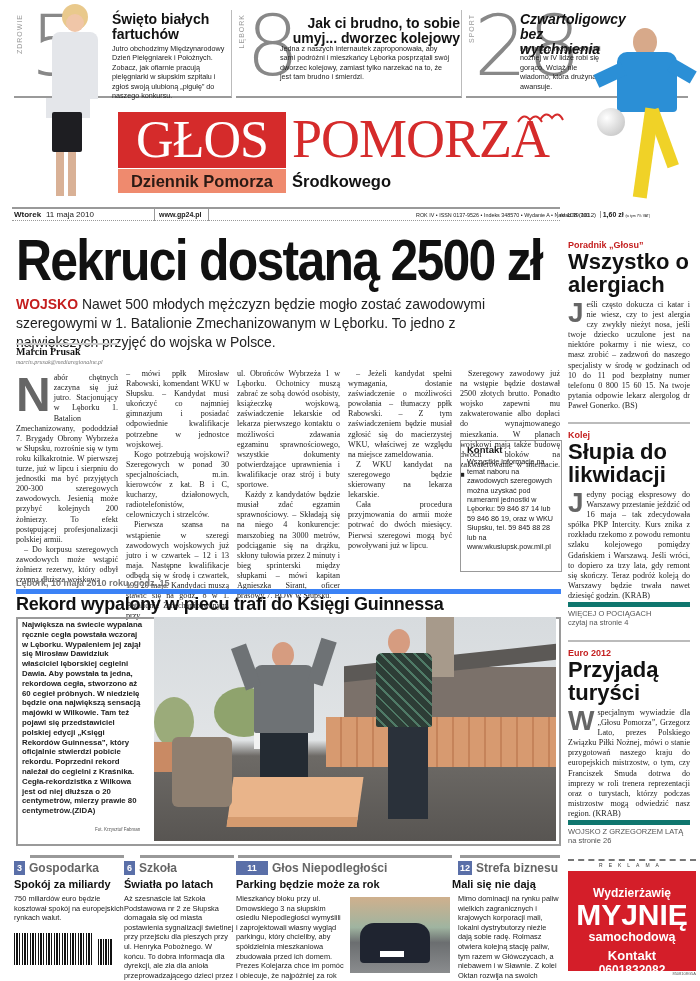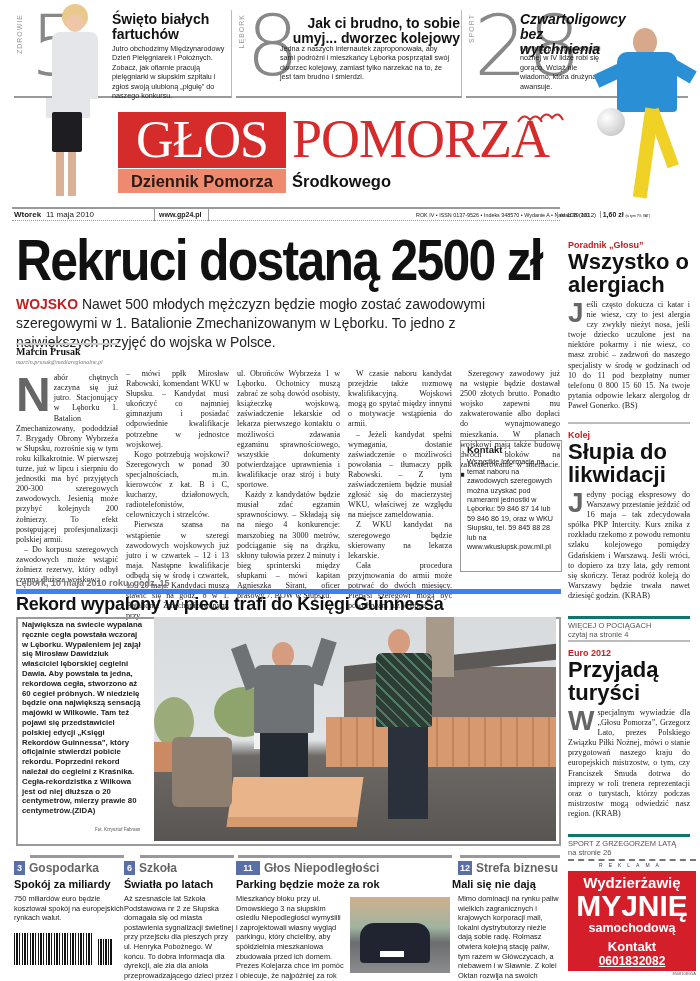--- a/index.html
+++ b/index.html
@@ -26,21 +26,21 @@
 .col{font-family:"Liberation Serif",serif;font-size:8.1px;line-height:10.1px;text-align:justify;color:#222}
 .col p{text-indent:8px}
 .dropcap{float:left;font-family:"Liberation Sans",sans-serif;font-weight:bold;color:#666;font-size:48px;line-height:40px;margin:2px 3px 0 0}
 .byline{font-size:10px;font-weight:bold;color:#111;border-top:2px solid #ccc;padding-top:2px}
 .email{font-size:6px;color:#777;font-style:italic;margin-bottom:6px}
 
 .side{left:568px;width:122px}
 .side .sec{color:#c41e1e;font-size:9px;font-weight:bold}
 .side h2{font-size:22px;line-height:23px;font-weight:bold;color:#111;margin-bottom:4px}
 .side .txt{font-family:"Liberation Serif",serif;font-size:8.1px;line-height:10.1px;text-align:justify;color:#222}
-.side .more1{border-top:3px solid #0f766e;font-size:7.5px;color:#555;margin-top:15px;padding-top:2px}
+.side .more1{border-top:5px solid #0f766e;font-size:7.5px;color:#555;margin-top:1px;padding-top:2px}
 .side .more2{font-size:7.5px;color:#555}
 .side .rule{border-top:2px solid #bbb;margin-bottom:6px}
 .kontakt{left:380px;top:440px;width:182px;height:132px;border:1px solid #999;padding:4px 6px;font-size:7.2px;line-height:9.4px}
 .kontakt b{display:block;font-size:9.5px;margin-bottom:3px}
 
 .feature-top{left:16px;top:578px;width:545px;font-size:9px;font-weight:bold;color:#777;border-bottom:5px solid #3b82f6;padding-bottom:1px}
 .feature-title{left:16px;top:594px;font-size:18px;font-weight:bold;color:#111;letter-spacing:-0.3px}
 .feature-box{left:16px;top:617px;width:545px;height:229px;border:2px solid #9a9a9a}
 .feature-text{left:22px;top:620px;width:122px;font-size:7.8px;line-height:9.8px;font-weight:bold;color:#222}
 .photo{left:154px;top:617px;width:402px;height:224px;background:linear-gradient(#d7dbde 0%,#e1e4e6 55%,#6d6a66 62%,#585552 100%);overflow:hidden}
@@ -137,21 +137,20 @@
 <div class="abs col" style="left:126px;top:369px;width:103px;">
   <div>– mówi ppłk Mirosław Rabowski, komendant WKU w Słupsku. – Kandydat musi ukończyć co najmniej gimnazjum i posiadać odpowiednie kwalifikacje potrzebne w jednostce wojskowej.</div>
   <p>Kogo potrzebują wojskowi? Szeregowych w ponad 30 specjalnościach, m.in. kierowców z kat. B i C, kucharzy, działonowych, radiotelefonistów, celowniczych i strzelców.</p>
   <p>Pierwsza szansa na wstąpienie w szeregi zawodowych wojskowych już jutro i w czwartek – 12 i 13 maja. Następne kwalifikacje odbędą się w środę i czwartek, 19 i 20 maja. Kandydaci muszą stawić się na godz. 8 w 1. Batalionie Zmechanizowanym, przy</p>
 </div>
 <div class="abs col" style="left:237px;top:369px;width:103px;">
   <div>ul. Obrońców Wybrzeża 1 w Lęborku. Ochotnicy muszą zabrać ze sobą dowód osobisty, książeczkę wojskową, zaświadczenie lekarskie od lekarza pierwszego kontaktu o możliwości zdawania egzaminu sprawnościowego, wszystkie dokumenty potwierdzające uprawnienia i kwalifikacje oraz strój i buty sportowe.</div>
   <p>Każdy z kandydatów będzie musiał zdać egzamin sprawnościowy. – Składają się na niego 4 konkurencje: marszobieg na 3000 metrów, podciąganie się na drążku, skłony tułowia przez 2 minuty i bieg sprinterski między słupkami – mówi kapitan Agnieszka Sirant, oficer prasowy 7. BOW w Słupsku.</p>
 </div>
 <div class="abs col" style="left:348px;top:369px;width:104px;">
-  <p>W czasie naboru kandydat przejdzie także rozmowę kwalifikacyjną. Wojskowi mogą go spytać między innymi o motywacje wstąpienia do armii.</p>
   <p>– Jeżeli kandydat spełni wymagania, dostanie zaświadczenie o możliwości powołania – tłumaczy ppłk Rabowski. – Z tym zaświadczeniem będzie musiał zgłosić się do macierzystej WKU, właściwej ze względu na miejsce zameldowania.</p>
   <p>Z WKU kandydat na szeregowego będzie skierowany na lekarza lekarskie.</p>
   <p>Cała procedura przyjmowania do armii może potrwać do dwóch miesięcy. Pierwsi szeregowi mogą być powoływani już w lipcu.</p>
 </div>
 <div class="abs col" style="left:460px;top:369px;width:100px;">
   <p>Szeregowy zawodowy już na wstępie będzie dostawał 2500 złotych brutto. Ponadto wojsko zapewni mu zakwaterowanie albo dopłaci do wynajmowanego mieszkania. W planach wojskowi mają także budowę dwóch bloków na zakwaterowanie w internacie. ■</p>
 </div>
 <div class="abs kontakt" style="left:460px;width:102px;">
   <b>Kontakt</b>
   <span>Wszystkie informacje na temat naboru na zawodowych szeregowych można uzyskać pod numerami jednostki w Lęborku: 59 846 87 14 lub 59 846 86 19, oraz w WKU Słupsku, tel. 59 845 88 28 lub na</span>
@@ -171,21 +170,21 @@
   <div class="txt"><span class="dropcap" style="font-size:28px;line-height:22px;">J</span><span>edyny pociąg ekspresowy do Warszawy przestanie jeździć od 16 maja – tak zdecydowała spółka PKP Intercity. Kurs znika z rozkładu rzekomo z powodu remontu szlaku kolejowego pomiędzy Gdańskiem i Warszawą. Jeśli wróci, to dopiero za trzy lata, gdy remont się skończy. Teraz podróż koleją do Warszawy będzie trwała nawet dziesięć godzin. (KRAB)</span></div>
   <div class="more1">WIĘCEJ O POCIĄGACH</div>
   <div class="more2">czytaj na stronie 4</div>
 </div>
 
 <div class="abs side" style="top:640px;">
   <div class="rule"></div>
   <div class="sec">Euro 2012</div>
   <h2>Przyjadą turyści</h2>
   <div class="txt"><span class="dropcap" style="font-size:28px;line-height:22px;">W</span><span>specjalnym wywiadzie dla „Głosu Pomorza”, Grzegorz Lato, prezes Polskiego Związku Piłki Nożnej, mówi o stanie przygotowań naszego kraju do europejskich mistrzostw, o tym, czy Franciszek Smuda dotrwa do imprezy w roli trenera reprezentacji oraz o turystach, którzy podczas mistrzostw mogą odwiedzić nasz region. (KRAB)</span></div>
-  <div class="more1">SPORT Z GRZEGORZEM LATĄ</div>
+  <div class="more1">WOJSKO Z GRZEGORZEM LATĄ</div>
   <div class="more2">na stronie 26</div>
 </div>
 
 <div class="abs feature-top">Lębork, 10 maja 2010 roku, godz. 15</div>
 <div class="abs feature-title">Rekord wypalony w piecu trafi do Księgi Guinnessa</div>
 <div class="abs feature-box"></div>
 <div class="abs feature-text">Największa na świecie wypalana ręcznie cegła powstała wczoraj w Lęborku. Wypaleniem jej zajął się Mirosław Dawidziuk właściciel lęborskiej cegielni Dawia. Aby powstała ta jedna, rekordowa cegła, stworzono aż 60 cegieł próbnych. W niedzielę będzie ona największą sensacją majówki w Wilkowie. Tam też pojawi się przedstawiciel polskiej edycji „Księgi Rekordów Guinnessa”, który oficjalnie stwierdzi pobicie rekordu. Poprzedni rekord należał do cegielni z Kraśnika. Cegła-rekordzistka z Wilkowa jest od niej dłuższa o 20 centymetrów, mierzy prawie 80 centymetrów.(ZIDA)</div>
 <div class="abs" style="left:95px;top:827px;font-size:4.5px;color:#555;">Fot. Krzysztof Fabman</div>
 
 <div class="abs photo">
@@ -238,21 +237,21 @@
       <span class="pg">6</span>
       <span>Szkoła</span>
     </div>
   <h4>Światła po latach</h4>
   <div class="btxt">Aż szesnaście lat Szkoła Podstawowa nr 2 ze Słupska domagała się od miasta postawienia sygnalizacji świetlnej przy przejściu dla pieszych przy ul. Henryka Pobożnego. W końcu. To dobra informacja dla dyrekcji, ale zła dla anioła przeprowadzającego dzieci przez jezdnię. Może stracić pracę.</div>
 </div>
 
 <div class="abs bottom-item" style="left:222px;width:230px;">
   <div class="rule"></div>
   <div class="sechd" style="margin-left:14px;">
-      <span class="pg" style="width:24px;">11</span>
+      <span class="pg" style="width:32px;">11</span>
       <span>Głos Niepodległości</span>
     </div>
   <h4 style="margin-left:14px;">Parking będzie może za rok</h4>
   <div class="btxt" style="margin-left:14px;width:108px;">Mieszkańcy bloku przy ul. Dmowskiego 3 na słupskim osiedlu Niepodległości wymyślili i zaprojektowali własny wygląd parkingu, który chcieliby, aby spółdzielnia mieszkaniowa zbudowała przed ich domem. Prezes Kolejarza chce im pomóc i obiecuje, że najpóźniej za rok taki parking może powstać.</div>
   <div style="position:absolute;left:128px;top:42px;width:100px;height:76px;background:linear-gradient(#cfb08d 0%,#9fb4a0 40%,#6b6e70 60%,#8a8c8e 100%);overflow:hidden;">
     <div style="position:absolute;left:10px;top:26px;width:70px;height:40px;background:#1f2430;border-radius:14px 14px 4px 4px;"></div>
     <div style="position:absolute;left:30px;top:54px;width:24px;height:6px;background:#fff;"></div>
   </div>
 </div>
 
@@ -262,20 +261,20 @@
       <span class="pg" style="width:14px;">12</span>
       <span>Strefa biznesu</span>
     </div>
   <h4 style="margin-left:8px;">Mali się nie dają</h4>
   <div class="btxt" style="margin-left:14px;">Mimo dominacji na rynku paliw wielkich zagranicznych i krajowych korporacji mali, lokalni dystrybutorzy nieźle dają sobie radę. Rolmasz otwiera kolejną stację paliw, tym razem w Główczycach, a niebawem i w Sławnie. Z kolei Oktan rozwija na swoich stacjach inne usługi, jak na przykład sklepy spożywcze.</div>
 </div>
 
 <div class="abs ad">
   <div class="rek">REKLAMA</div>
   <div class="box">
-    <div style="font-size:15px;">Wydzierżawię</div>
+    <div style="font-size:12px;margin-top:12px;">Wydzierżawię</div>
     <div style="font-size:30px;line-height:30px;">MYJNIĘ</div>
     <div style="font-size:12.5px;">samochodową</div>
     <div style="font-size:13px;margin-top:4px;">Kontakt</div>
     <div style="font-size:12px;text-decoration:underline;">0601832082</div>
   </div>
   <div style="font-size:4px;text-align:right;color:#555;">8508108G5A</div>
 </div>
 
 </body></html>

